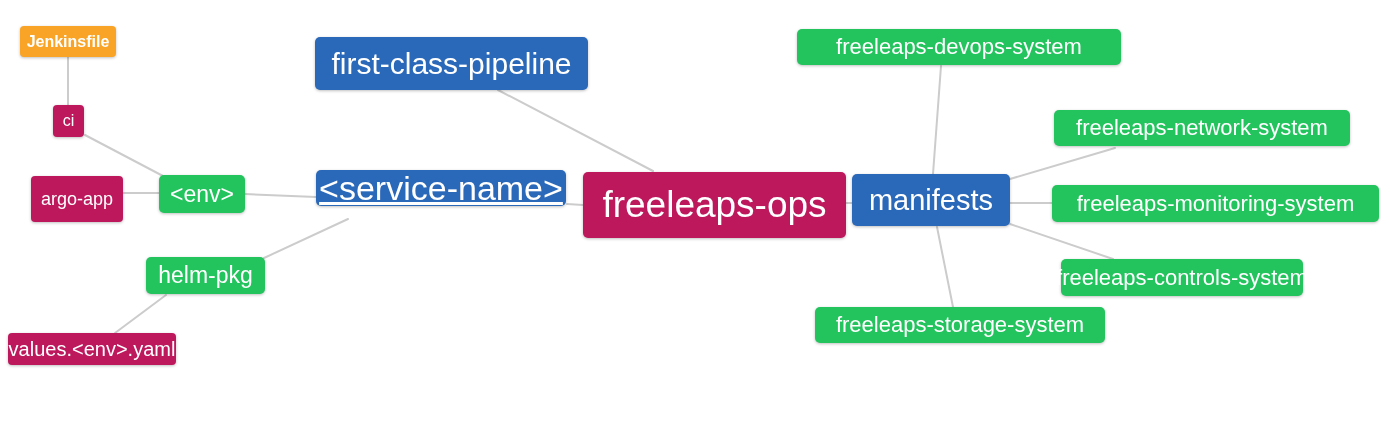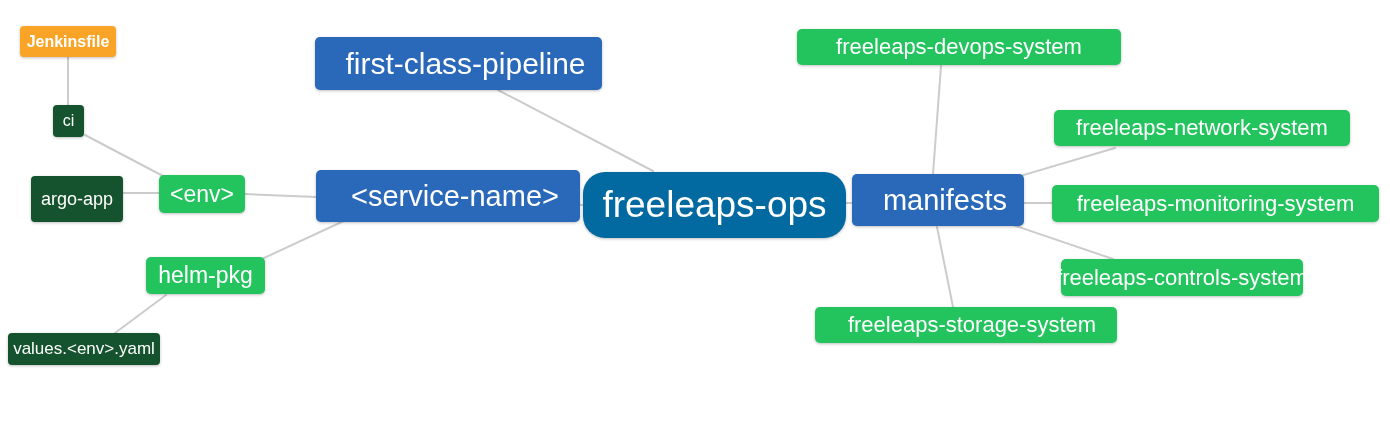--- a/index.html
+++ b/index.html
@@ -15,40 +15,40 @@
     position:absolute;
     display:flex;align-items:center;justify-content:center;
     color:#ffffff;
     border-radius:5px;
     box-shadow:0 1px 3px rgba(0,0,0,0.25);
     white-space:nowrap;
     cursor:pointer;
     user-select:none;
   }
   .c-orange{background:#F9A426;font-weight:bold;}
-  .c-red{background:#14532d;}
+  .c-red{background:#be185d;}
   .c-green{background:#23C45E;}
-  .c-blue{background:#2A68B9;padding-left:14px;}
-  .c-dark{background:#0369a1;border-radius:22px;}
+  .c-blue{background:#2A68B9;}
+  .c-dark{background:#be185d;}
 
   #n-jenkinsfile{left:20px;top:26px;width:96px;height:31px;font-size:16px;border-radius:4px;}
   #n-ci{left:53px;top:105px;width:31px;height:32px;font-size:16px;border-radius:4px;}
   #n-argo{left:31px;top:176px;width:92px;height:46px;font-size:18px;border-radius:4px;}
   #n-env{left:159px;top:175px;width:86px;height:38px;font-size:23px;}
   #n-helm{left:146px;top:257px;width:119px;height:37px;font-size:23px;text-align:center;}
-  #n-values{left:8px;top:333px;width:152px;height:32px;font-size:17px;border-radius:4px;}
+  #n-values{left:8px;top:333px;width:168px;height:32px;font-size:20px;border-radius:4px;}
   #n-fcp{left:315px;top:37px;width:273px;height:53px;font-size:30px;}
-  #n-service{left:316px;top:170px;width:250px;height:52px;font-size:29px;}
+  #n-service{left:316px;top:170px;width:250px;height:36px;font-size:34px;text-decoration:underline;}
   #n-root{left:583px;top:172px;width:263px;height:66px;font-size:37px;}
   #n-manifests{left:852px;top:174px;width:158px;height:52px;font-size:29px;}
   #n-devops{left:797px;top:29px;width:324px;height:36px;font-size:22px;}
   #n-network{left:1054px;top:110px;width:296px;height:36px;font-size:22px;}
   #n-monitoring{left:1052px;top:185px;width:327px;height:37px;font-size:22px;}
   #n-controls{left:1061px;top:259px;width:242px;height:37px;font-size:22px;}
-  #n-storage{left:815px;top:307px;width:290px;height:36px;font-size:22px;padding-left:12px;}
+  #n-storage{left:815px;top:307px;width:290px;height:36px;font-size:22px;}
 
   .edge{stroke:#CCCCCC;stroke-width:2;stroke-linecap:round;fill:none;}
 </style>
 </head>
 <body>
 
 <div id="canvas">
 
   <svg id="edge-layer" viewBox="0 0 1390 421" xmlns="http://www.w3.org/2000/svg">
     <line class="edge" x1="68" y1="57" x2="68" y2="105"></line>

